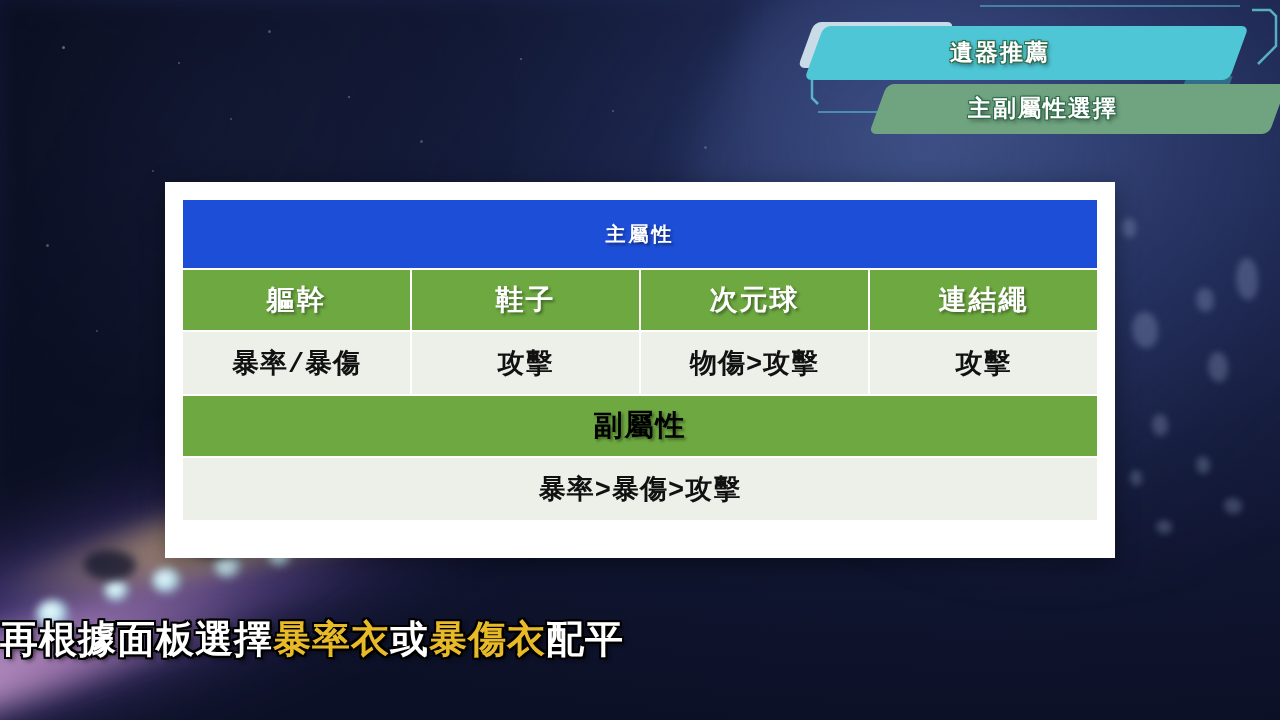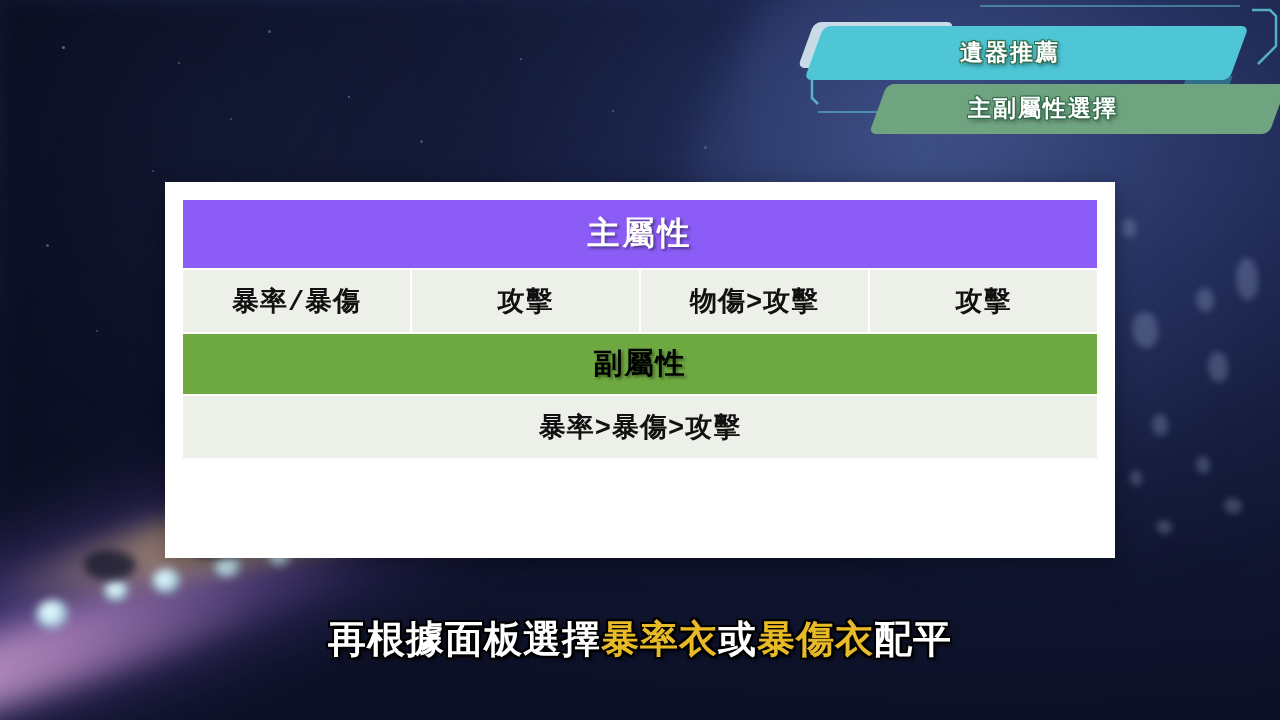--- a/index.html
+++ b/index.html
@@ -75,52 +75,52 @@
   }
   .bnr-accent{
     position:absolute;left:382px;top:76px;width:46px;height:26px;
     background:rgba(50,120,142,.85);transform:skewX(-20deg);
   }
   .bnr-text{
     position:absolute;color:#ffffff;font-weight:bold;font-size:23px;letter-spacing:2px;
     white-space:nowrap;
     text-shadow:0 0 3px #2f6b4a, 1px 1px 0 #2f6b4a, -1px 1px 0 #2f6b4a, 1px -1px 0 #2f6b4a, -1px -1px 0 #2f6b4a, 2px 3px 4px rgba(0,0,0,.45);
   }
-  #bnr-text-1{left:160px;top:37px;}
+  #bnr-text-1{left:150px;top:37px;}
   #bnr-text-2{left:168px;top:93px;}
 
   
   #card{
     position:absolute;left:165px;top:182px;width:950px;height:376px;
     background:#ffffff;padding:16px;box-sizing:border-box;
     box-shadow:0 6px 22px rgba(0,0,0,.38);
   }
   #tbl{width:100%;border-collapse:separate;border-spacing:2px;table-layout:fixed;}
   #tbl td{
     text-align:center;vertical-align:middle;
     font-size:27px;font-weight:bold;color:#111111;
     background:#ecf0e8;height:60px;
   }
   #tbl td.hdr-main{
-    background:#8b5cf6;color:#ffffff;height:66px;font-size:32px;letter-spacing:3px;
+    background:#1d4ed8;color:#ffffff;height:66px;font-size:20px;letter-spacing:3px;
     text-shadow:2px 2px 3px rgba(0,0,0,.45);
   }
   #tbl td.hdr-sub{
     background:#6da840;color:#000000;height:58px;font-size:29px;letter-spacing:2px;
     text-shadow:2px 2px 3px rgba(0,0,0,.40);
   }
   #tbl td.hdr-col{
     background:#6da840;color:#ffffff;height:58px;font-size:28px;letter-spacing:2px;
     text-shadow:2px 2px 3px rgba(0,0,0,.40);
   }
   #tbl td.cell{letter-spacing:1px;font-family:Liberation Mono, monospace;}
 
   
   #subtitle{
-    position:absolute;left:0;right:0;top:614px;text-align:center;
+    position:absolute;left:0;right:0;top:614px;
     font-size:38px;font-weight:bold;letter-spacing:1px;white-space:nowrap;
   }
   #subtitle span{
     color:#ffffff;
     text-shadow:
       2px 0 0 #000, -2px 0 0 #000, 0 2px 0 #000, 0 -2px 0 #000,
       2px 2px 0 #000, -2px 2px 0 #000, 2px -2px 0 #000, -2px -2px 0 #000,
       3px 3px 5px rgba(0,0,0,.75);
   }
   #subtitle span.hl{color:#e9ba28;}
@@ -190,20 +190,26 @@
   <div class="bnr-text" id="bnr-text-2">主副屬性選擇</div>
 </div>
 
 <div id="card">
   <table id="tbl">
     <tbody>
       <tr>
         <td class="hdr-main" colspan="4">主屬性</td>
       </tr>
       <tr>
+        <td class="hdr-col">軀幹</td>
+        <td class="hdr-col">鞋子</td>
+        <td class="hdr-col">次元球</td>
+        <td class="hdr-col">連結繩</td>
+      </tr>
+      <tr>
         <td class="cell">暴率/暴傷</td>
         <td class="cell">攻擊</td>
         <td class="cell">物傷&gt;攻擊</td>
         <td class="cell">攻擊</td>
       </tr>
       <tr>
         <td class="hdr-sub" colspan="4">副屬性</td>
       </tr>
       <tr>
         <td class="cell" colspan="4">暴率&gt;暴傷&gt;攻擊</td>

